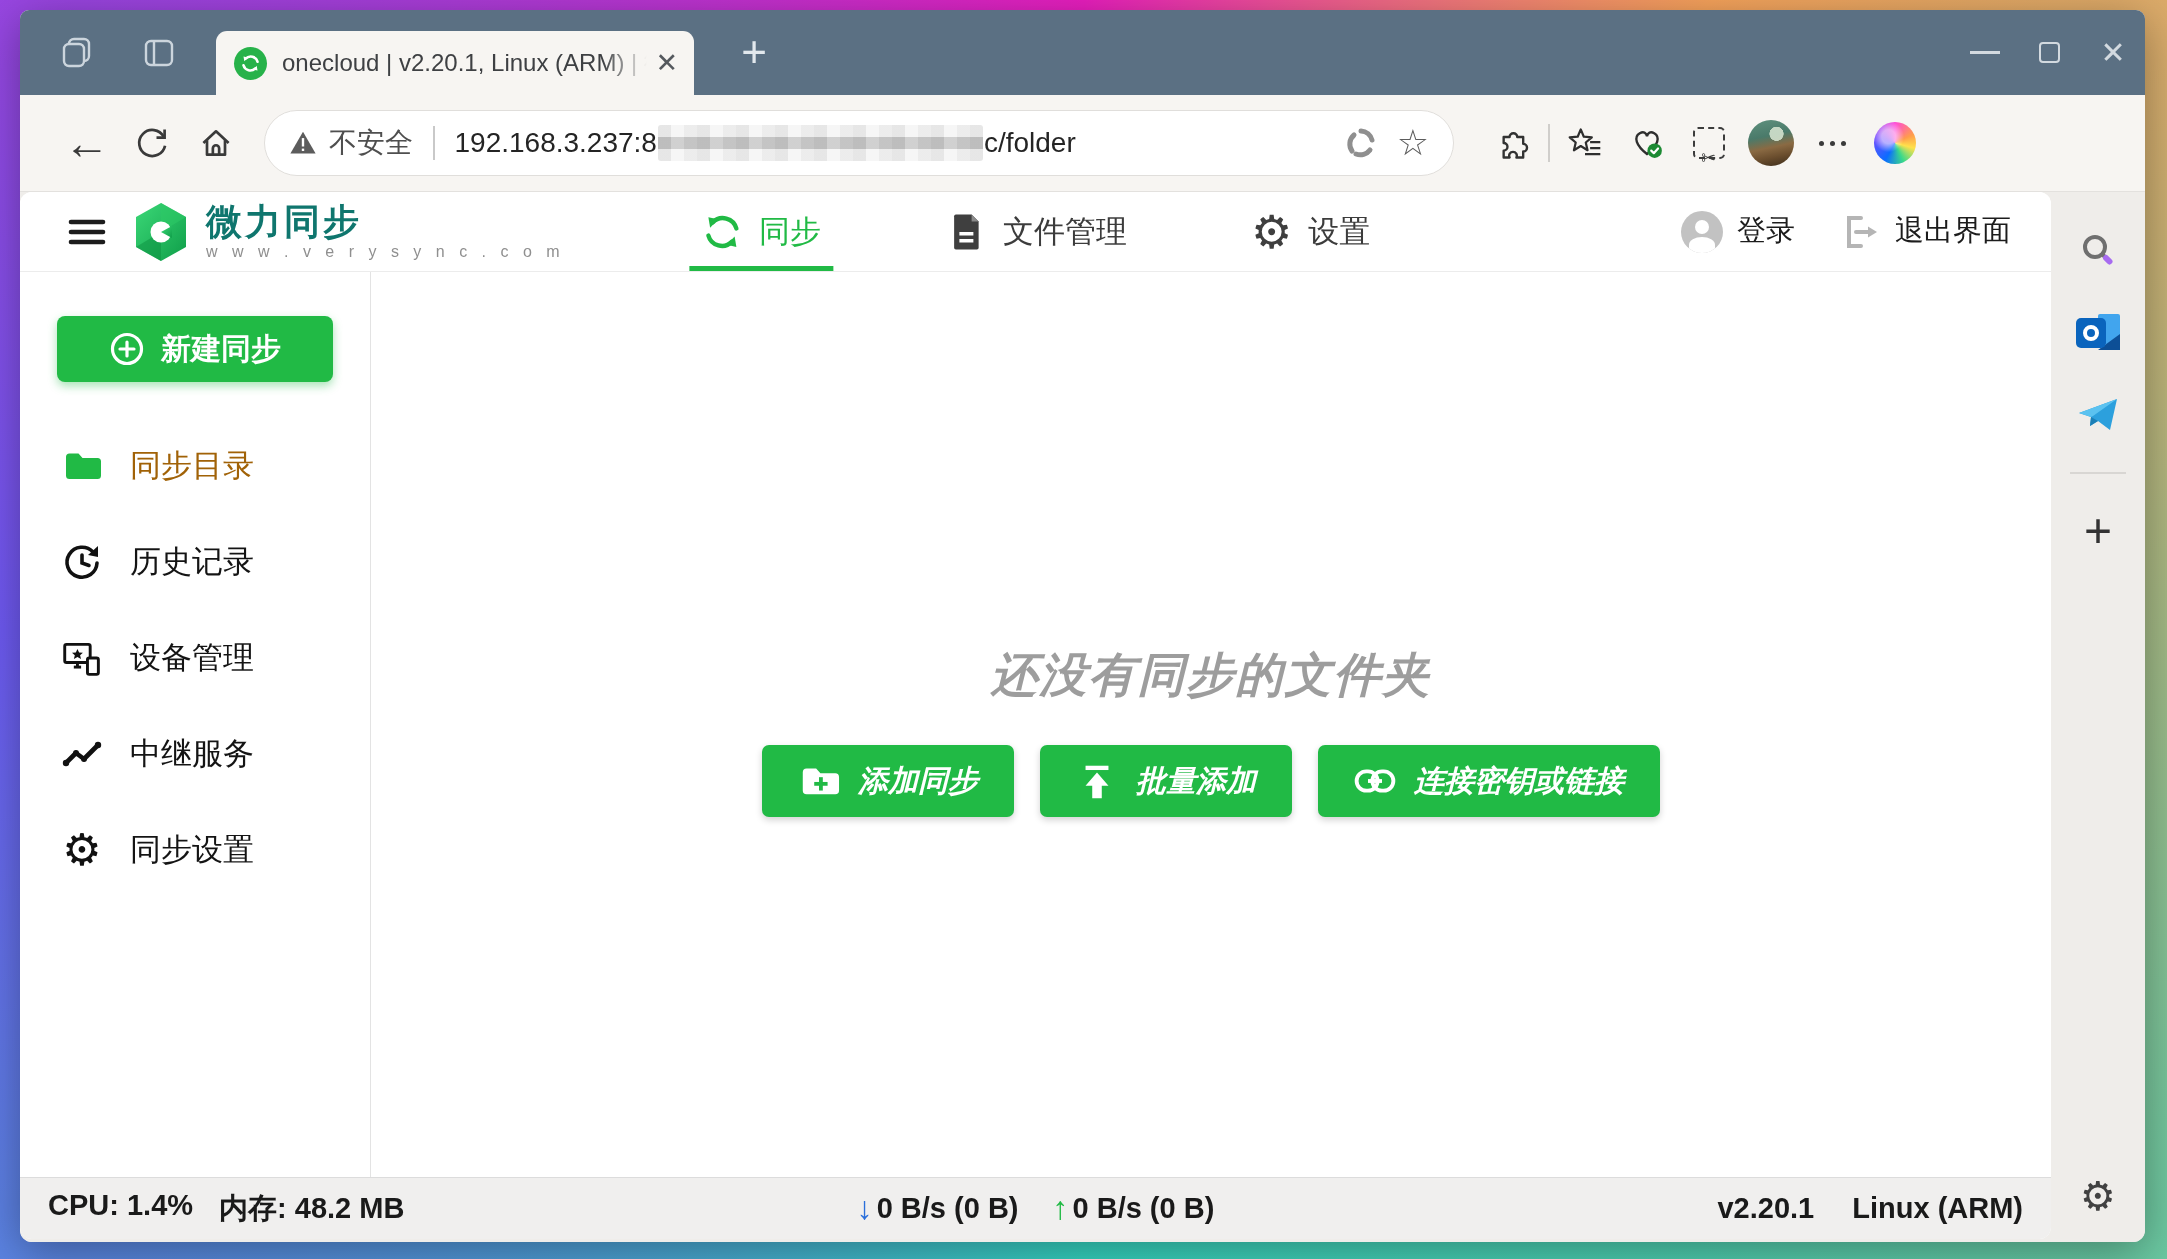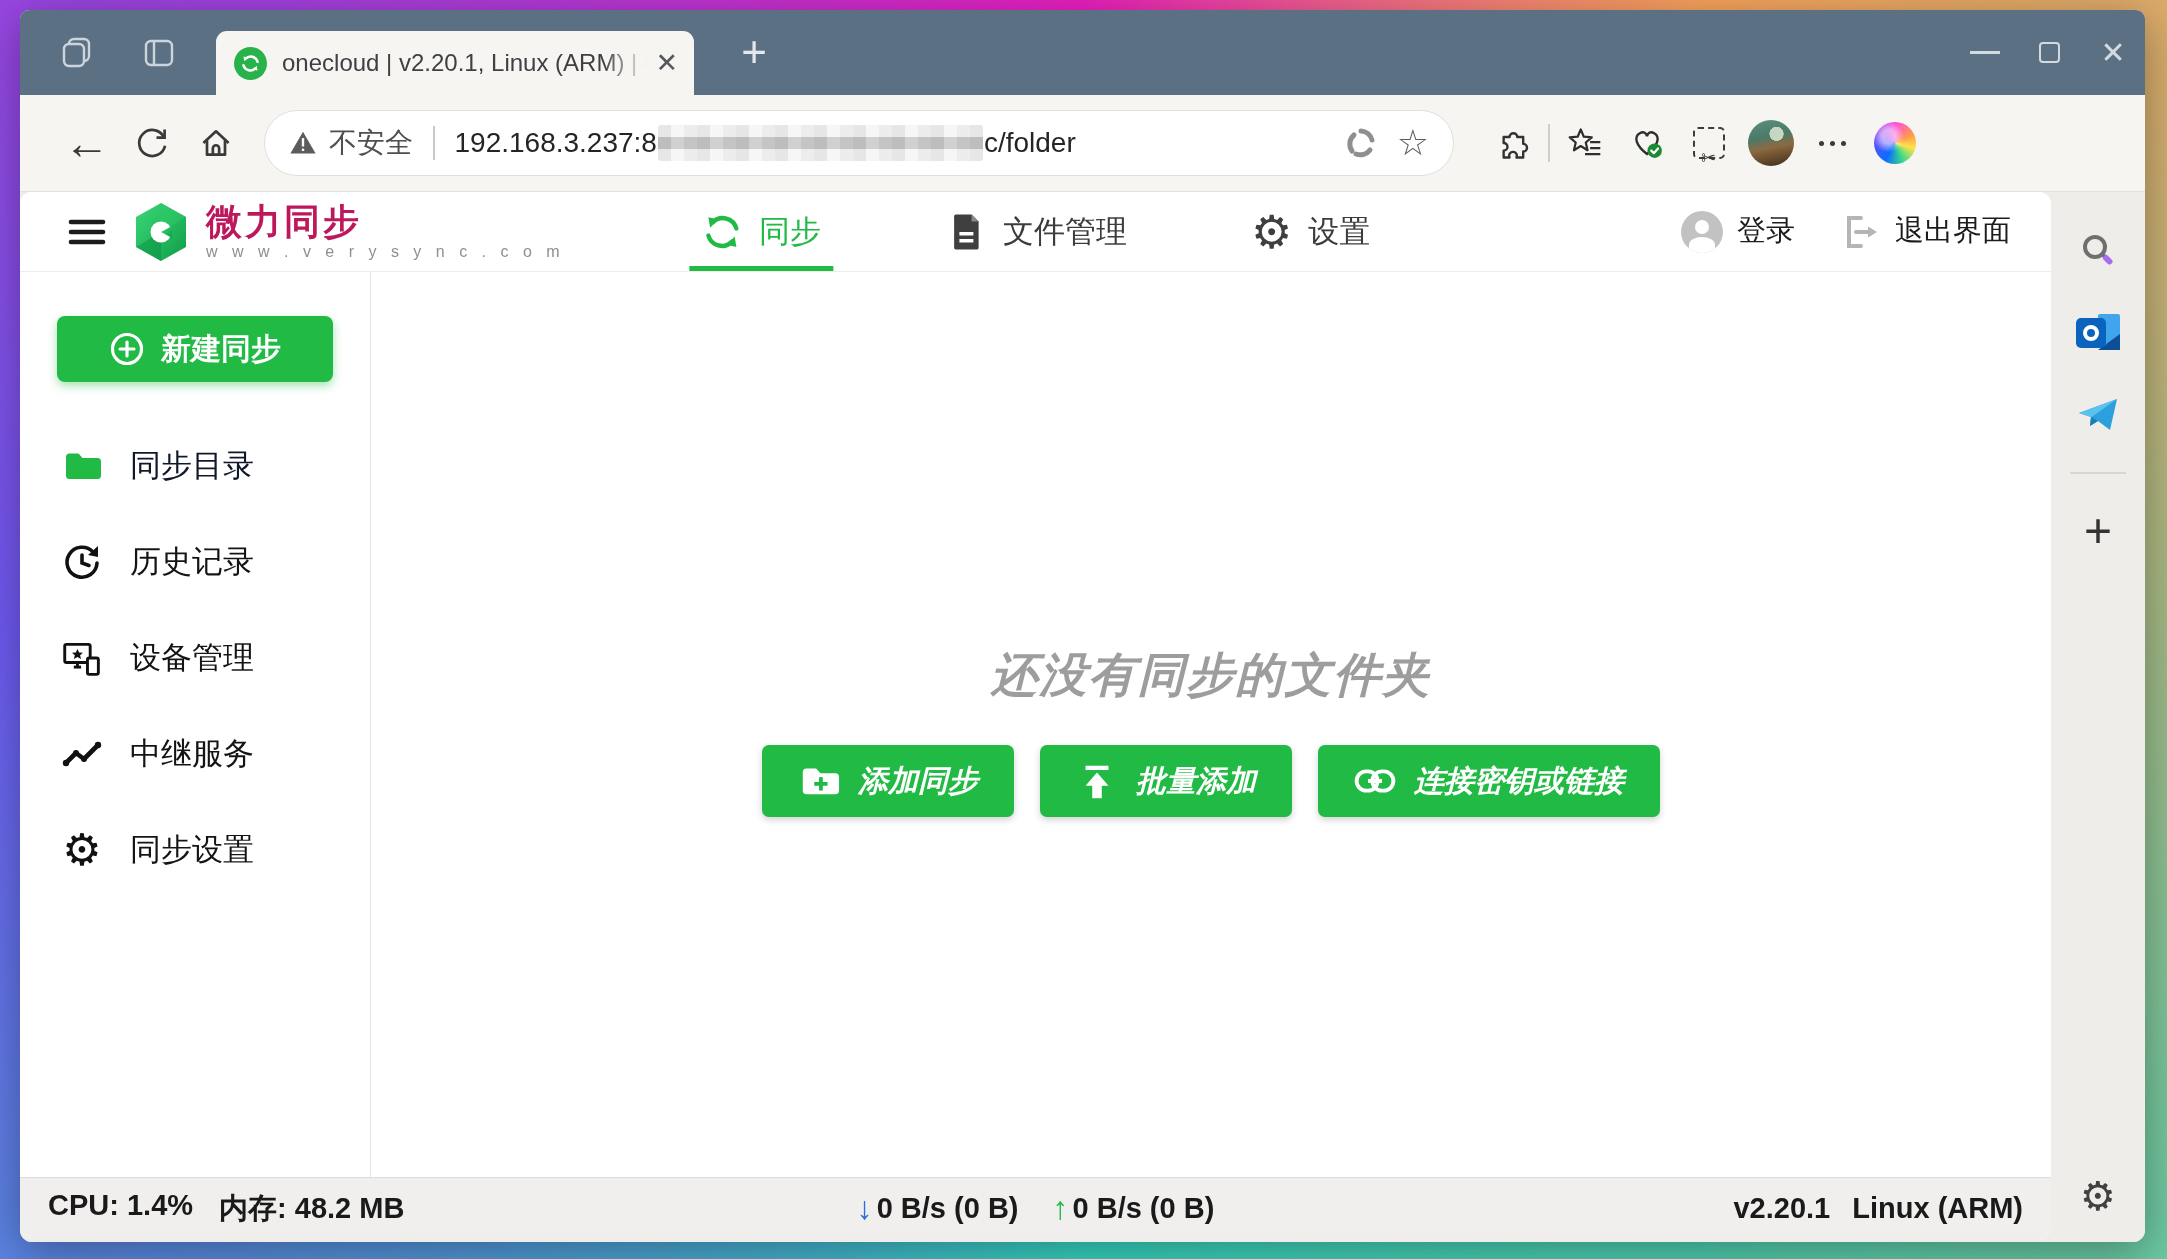--- a/index.html
+++ b/index.html
@@ -73,21 +73,21 @@
   .content-row { flex:1; display:flex; background:#efedea; border-top:1px solid #e3e1de; min-height:0; }
   .page { flex:1; background:#fff; border-radius:12px; margin:0 0 3px 0; overflow:hidden;
     display:flex; flex-direction:column; min-width:0; }
 
   
   .app-header { height:80px; flex:none; display:flex; align-items:center; border-bottom:1px solid #ececec;
     padding:0 26px; position:relative; background:#fff; }
   .burger-svg { width:38px; height:38px; margin:0 26px 0 22px; flex:none; }
   .logo-wrap { display:flex; align-items:center; gap:16px; }
   .logo-hex { width:58px; height:60px; }
-  .logo-text .cn { font-size:36px; font-weight:bold; color:#be185d; letter-spacing:3px; line-height:1.1; }
+  .logo-text .cn { font-size:36px; font-weight:bold; color:#0f766e; letter-spacing:3px; line-height:1.1; }
   .logo-text .en { font-size:16px; color:#8f8f8f; letter-spacing:5px; margin-top:2px; }
   .app-nav { position:absolute; left:50%; top:0; height:100%; transform:translateX(-50%);
     display:flex; align-items:center; gap:112px;justify-content:space-between; }
   .nav-item { height:100%; display:flex; align-items:center; gap:16px; position:relative; padding:0 6px;
     font-size:31px; color:#3c3c3c; white-space:nowrap; }
   .nav-item.active { color:#21ba45; }
   .nav-item.active .underline { position:absolute; left:-6px; right:-6px; bottom:0; height:5px; background:#21ba45; }
   .nav-ic { width:42px; height:42px; flex:none; }
   .gear-glyph { font-size:46px; color:#3f3f3f; line-height:1; }
   .account { margin-left:auto; display:flex; align-items:center; gap:44px; padding-right:14px; }
@@ -101,21 +101,21 @@
 
   
   .app-body { flex:1; display:flex; min-height:0; }
   .app-sidebar { width:351px; flex:none; border-right:1px solid #e3e3e3; padding-top:44px; }
   .new-sync-btn { width:276px; height:66px; margin:0 auto; background:#21ba45; border-radius:8px;
     display:flex; align-items:center; justify-content:center; gap:16px; color:#fff;
     font-size:30px; font-weight:bold; box-shadow:0 4px 10px rgba(33,186,69,.4); }
   .side-menu { margin-top:36px; }
   .menu-item { height:96px; display:flex; align-items:center; padding-left:42px; gap:28px;
     font-size:31px; color:#141414; }
-  .menu-item.active { color:#0f172a; }
+  .menu-item.active { color:#a16207; }
   .mi-ic { width:40px; height:40px; flex:none; display:flex; align-items:center; justify-content:center; }
   .gear-filled { font-size:44px; color:#111; line-height:1; }
 
   .app-main { flex:1; position:relative; min-width:0;font-style:italic; }
   .empty-title { position:absolute; top:372px; left:0; right:0; text-align:center;
     font-size:47px; font-weight:bold; color:#9d9d9d; letter-spacing:2px; }
   .btn-row { position:absolute; top:473px; left:0; right:0; display:flex; justify-content:center; gap:26px; }
   .green-btn { height:72px; background:#21ba45; border-radius:7px; color:#fff; font-size:30px; font-weight:bold;
     display:flex; align-items:center; gap:18px; padding:0 36px; box-shadow:0 3px 7px rgba(0,0,0,.18); white-space:nowrap; }
   .gb-ic { width:42px; height:42px; flex:none; }
@@ -123,21 +123,21 @@
   
   .app-footer { height:62px; flex:none; background:#f0efee; border-top:1px solid #dcdcdc;
     display:flex; align-items:center; padding:0 28px; position:relative;
     font-size:29px; font-weight:bold; color:#1a1a1a; }
   .foot-left { display:flex; gap:26px; white-space:nowrap; }
   .foot-center { position:absolute; left:50%; top:0; height:100%; transform:translateX(-50%);
     display:flex; align-items:center; gap:34px; white-space:nowrap; }
   .rate { display:flex; align-items:center; gap:4px; }
   .arrow-down { color:#2a6fdb; font-size:32px; font-weight:bold; }
   .arrow-up { color:#21ba45; font-size:32px; font-weight:bold; }
-  .foot-right { margin-left:auto; display:flex; gap:22px; white-space:nowrap; }
+  .foot-right { margin-left:auto; display:flex; gap:38px; white-space:nowrap; }
 
   
   .edge-sidebar { width:94px; flex:none; display:flex; flex-direction:column; align-items:center;
     padding:18px 0 26px; }
   .es-slot { height:82px; display:flex; align-items:center; justify-content:center; flex:none; }
   .es-divider { width:56px; height:2px; background:#d8d6d3; margin:16px 0; flex:none; }
   .es-spacer { flex:1; }
   .es-gear { font-size:40px; color:#414141; line-height:1; }
   .es-plus { font-size:48px; font-weight:100; color:#333; line-height:1; }
   .outlook-ic { position:relative; width:44px; height:42px; }

